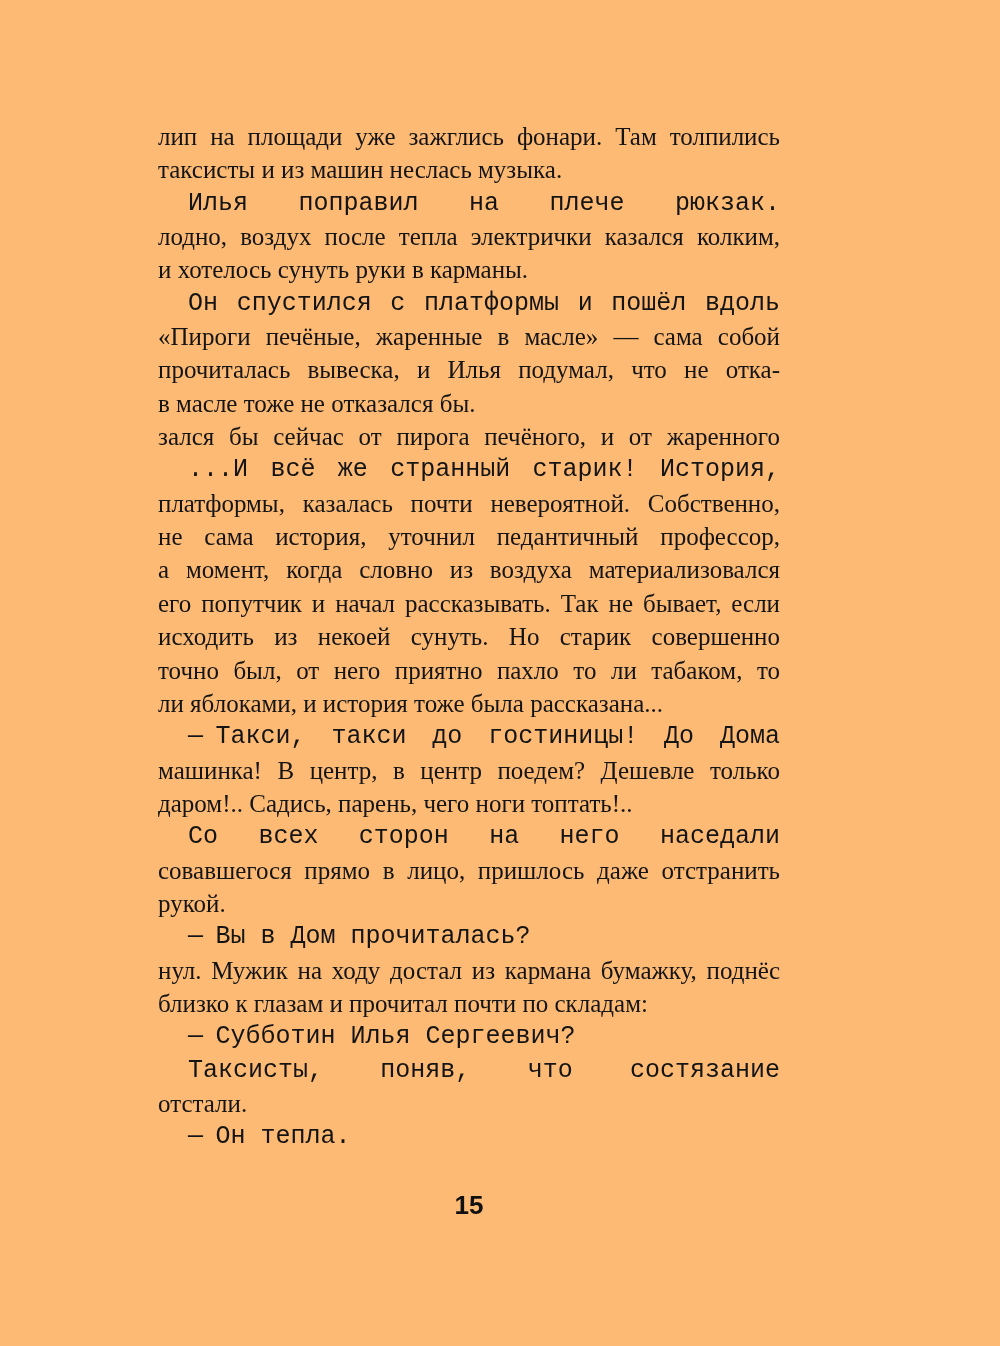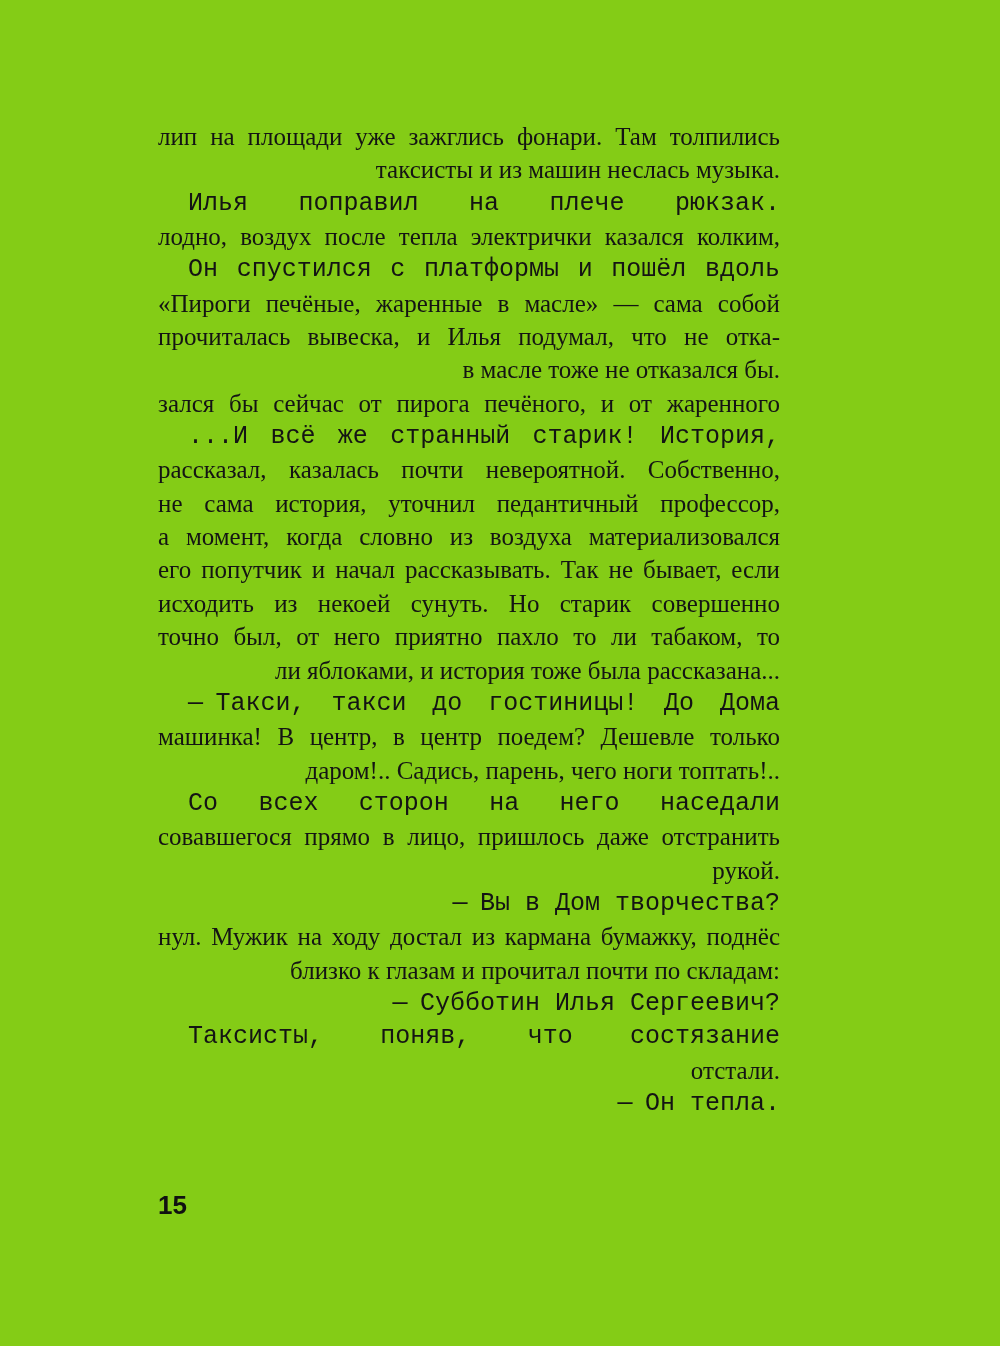--- a/index.html
+++ b/index.html
@@ -4,89 +4,90 @@
 <style>
   html, body {
     margin: 0;
     padding: 0;
     background: #ffffff;
   }
   .book-page {
     position: relative;
     width: 1000px;
     height: 1346px;
-    background: #84cc16;
+    background: #fdba74;
     font-family: "Liberation Serif", serif;
     color: #141414;
     overflow: hidden;
   }
   .text-block {
     position: absolute;
     left: 158px;
     top: 120px;
     width: 622px;
   }
   .ln {
     font-size: 25px;
     line-height: 33.35px;
     height: 33.35px;
     white-space: nowrap;
     overflow: hidden;
-    text-align: right;
+    text-align: left;
   }
   .ln.j {
     white-space: normal;
     text-align: justify;
     text-align-last: justify;
   }
   .ln.in {
     padding-left: 30px;
     font-family: Liberation Mono, monospace;
   }
   .page-num {
     position: absolute;
     top: 1190px;
     left: 158px;
     width: 622px;
-    text-align: left;
+    text-align: center;
     font-family: "Liberation Sans", sans-serif;
     font-weight: bold;
     font-size: 26px;
     color: #111111;
   }
 </style>
 </head>
 <body>
 
 <div class="book-page">
   <div class="text-block">
     <div class="ln j">лип на площади уже зажглись фонари. Там толпились</div>
     <div class="ln">таксисты и из машин неслась музыка.</div>
     <div class="ln j in">Илья поправил на плече рюкзак. Становилось хо-</div>
     <div class="ln j">лодно, воздух после тепла электрички казался колким,</div>
+    <div class="ln">и хотелось сунуть руки в карманы.</div>
     <div class="ln j in">Он спустился с платформы и пошёл вдоль решётки.</div>
     <div class="ln j">«Пироги печёные, жаренные в масле» — сама собой</div>
     <div class="ln j">прочиталась вывеска, и Илья подумал, что не отка-</div>
     <div class="ln">в масле тоже не отказался бы.</div>
     <div class="ln j">зался бы сейчас от пирога печёного, и от жаренного</div>
     <div class="ln j in">...И всё же странный старик! История, которую он</div>
-    <div class="ln j">рассказал, казалась почти невероятной. Собственно,</div>
+    <div class="ln j">платформы, казалась почти невероятной. Собственно,</div>
     <div class="ln j">не сама история, уточнил педантичный профессор,</div>
     <div class="ln j">а момент, когда словно из воздуха материализовался</div>
     <div class="ln j">его попутчик и начал рассказывать. Так не бывает, если</div>
     <div class="ln j">исходить из некоей сунуть. Но старик совершенно</div>
     <div class="ln j">точно был, от него приятно пахло то ли табаком, то</div>
     <div class="ln">ли яблоками, и история тоже была рассказана...</div>
     <div class="ln j in">— Такси, такси до гостиницы! До Дома творчества</div>
     <div class="ln j">машинка! В центр, в центр поедем? Дешевле только</div>
     <div class="ln">даром!.. Садись, парень, чего ноги топтать!..</div>
     <div class="ln j in">Со всех сторон на него наседали таксисты, одного,</div>
     <div class="ln j">совавшегося прямо в лицо, пришлось даже отстранить</div>
     <div class="ln">рукой.</div>
-    <div class="ln in">— Вы в Дом творчества?</div>
+    <div class="ln in">— Вы в Дом прочиталась?</div>
     <div class="ln j">нул. Мужик на ходу достал из кармана бумажку, поднёс</div>
     <div class="ln">близко к глазам и прочитал почти по складам:</div>
     <div class="ln in">— Субботин Илья Сергеевич?</div>
     <div class="ln j in">Таксисты, поняв, что состязание проиграно, при-</div>
     <div class="ln">отстали.</div>
     <div class="ln in">— Он тепла.</div>
   </div>
   <div class="page-num">15</div>
 </div>
 

